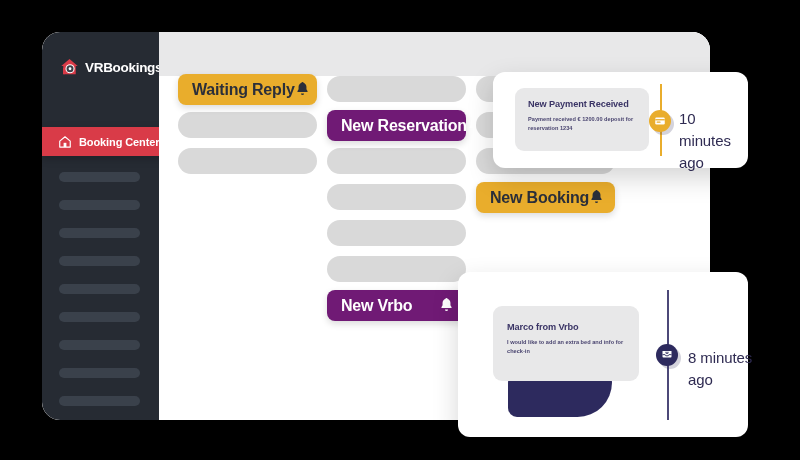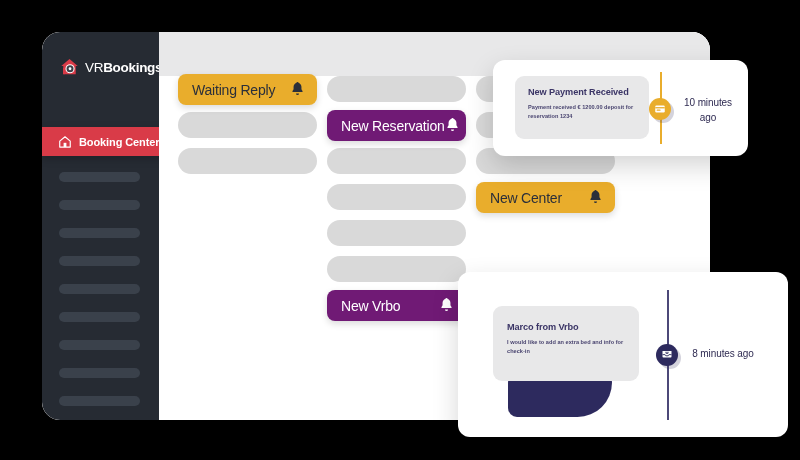--- a/index.html
+++ b/index.html
@@ -52,21 +52,21 @@
     height: 22px;
   }
   .brand-icon { width: 21px; height: 21px; display:block; flex:0 0 auto; }
   .brand-text {
     color: #ffffff;
     font-size: 13.5px;
     font-weight: 700;
     letter-spacing: -0.3px;
     white-space: nowrap;
   }
-  .brand-text .vr { font-weight: 400; }
+  .brand-text .vr { font-weight: 700; }
 
   .nav-active {
     position: absolute;
     left: 0;
     top: 95px;
     width: 124px;
     height: 29px;
     background: #d93b48;
     display: flex;
     align-items: center;
@@ -136,48 +136,48 @@
     border-radius: 8px;
     display: flex;
     align-items: center;
     justify-content: space-between;
     padding: 0 12px 0 14px;
     position: relative;
     top: -2px;
     box-shadow: 0 3px 7px rgba(0,0,0,0.14);
   }
   .badge .b-label {
-    font-size: 14px;
-    font-weight: 400;
+    font-size: 16px;
+    font-weight: 700;
     letter-spacing: -0.2px;
     white-space: nowrap;
   }
   .badge.yellow { background: #e9ad2c; }
   .badge.yellow .b-label { color: #2b2f3a; }
   .badge.blue { background: #701a75; }
   .badge.blue .b-label { color: #ffffff; }
   .bell { width: 15px; height: 17px; flex: 0 0 auto; display: block; }
 
   
   .notif-card {
     position: absolute;
     background: #ffffff;
     border-radius: 12px;
     box-shadow: 0 10px 26px rgba(0,0,0,0.17);
   }
   .notif-payment {
     left: 493px;
-    top: 60px;
+    top: 72px;
     width: 255px;
     height: 96px;
   }
   .notif-message {
     left: 458px;
     top: 272px;
-    width: 330px;
+    width: 290px;
     height: 165px;
   }
 
   .bubble {
     position: absolute;
     background: #e8e8e9;
     border-radius: 9px;
   }
   .bubble-payment {
     left: 22px; top: 16px;
@@ -232,25 +232,24 @@
     align-items: center;
     justify-content: center;
   }
   .tl-dot-payment { left: 156px; top: 38px; background: #e9ad2c; box-shadow: 3px 3px 0 rgba(60,55,95,0.22); }
   .tl-dot-message { left: 198px; top: 72px; background: #2d2a5e; box-shadow: 3px 3px 0 rgba(60,55,95,0.22); }
   .tl-dot svg { width: 12px; height: 12px; display: block; }
 
   .tl-time {
     position: absolute;
     color: #2f2b52;
-    font-size: 10px;
+    font-size: 15px;
     font-weight: 500;
     line-height: 1.45;
     letter-spacing: -0.1px;
-    text-align: center;
   }
   .tl-time-payment { left: 186px; top: 36px; width: 58px; }
   .tl-time-message { left: 230px; top: 75px; width: 70px; }
 </style>
 </head>
 <body>
 
 <div id="stage">
 
   <div class="app-window">
@@ -367,21 +366,21 @@
             <div class="ph-pill"></div>
           </div>
           <div class="cell">
             <div class="ph-pill"></div>
           </div>
           <div class="cell">
             <div class="ph-pill"></div>
           </div>
           <div class="cell">
             <div class="badge yellow">
-              <span class="b-label">New Center</span>
+              <span class="b-label">New Booking</span>
               <span class="bell">
                 <svg viewBox="0 0 24 26" width="15" height="17">
                   <path d="M12 2.2c-3.6 0-6.3 2.8-6.3 6.3v4l-1.9 3.2c-.3.5.1 1.1.7 1.1h15c.6 0 1-.6.7-1.1l-1.9-3.2v-4c0-3.5-2.7-6.3-6.3-6.3Z" fill="#2b2f3a"></path>
                   <circle cx="12" cy="2.6" r="1.7" fill="#2b2f3a"></circle>
                   <path d="M9.6 19.2a2.4 2.4 0 0 0 4.8 0Z" fill="#2b2f3a"></path>
                 </svg>
               </span>
             </div>
           </div>
         </div>

